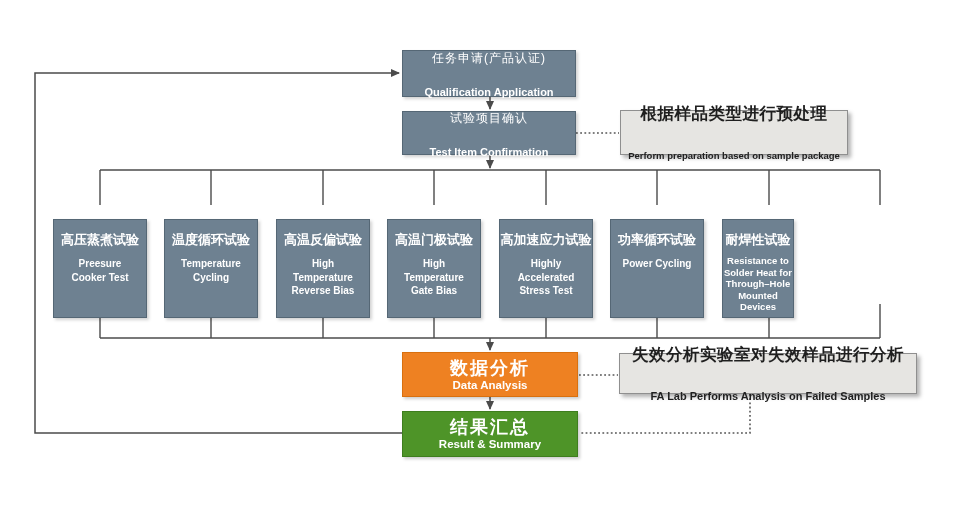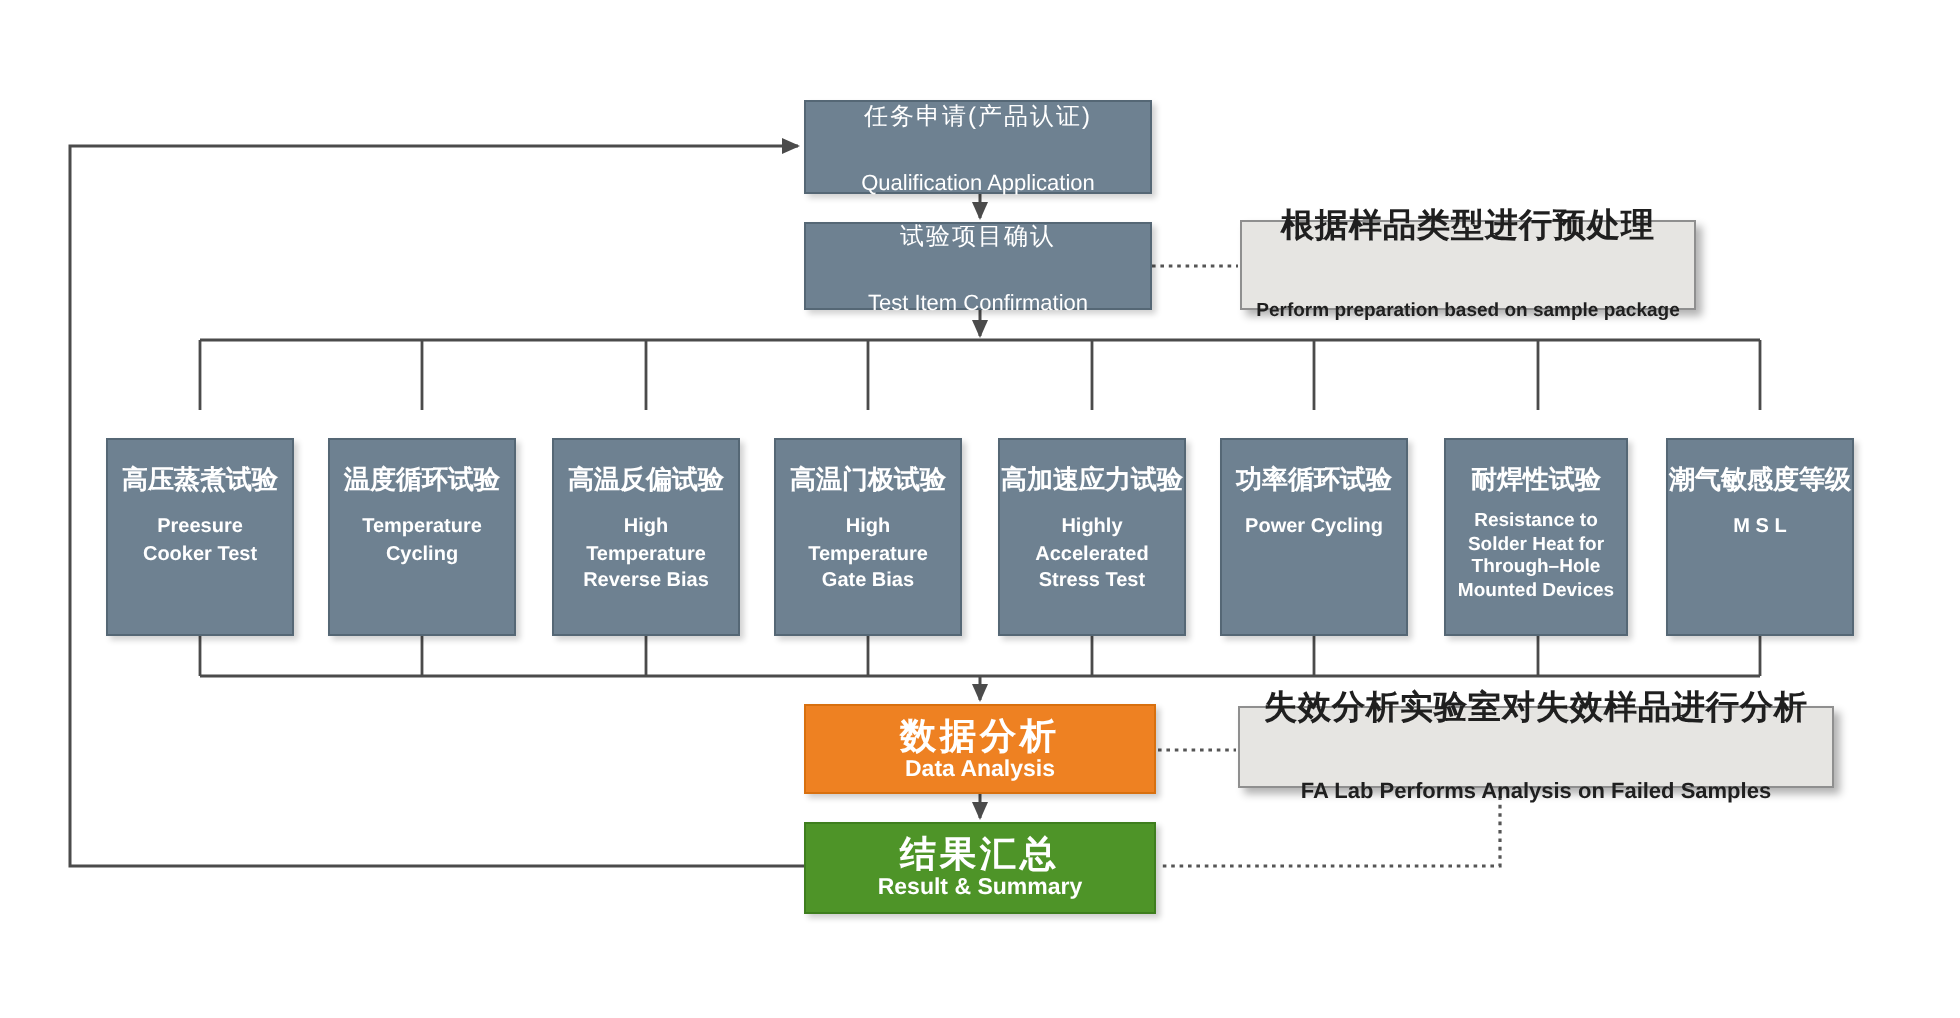--- a/index.html
+++ b/index.html
@@ -10,21 +10,21 @@
   html,body{margin:0;padding:0;background:#fff;}
   body{font-family:"Liberation Sans","DejaVu Sans",sans-serif;}
   .canvas{position:relative;width:980px;height:509px;background:#fff;overflow:hidden;}
   .wires{position:absolute;left:0;top:0;width:980px;height:509px;}
   .node{position:absolute;box-sizing:border-box;display:flex;flex-direction:column;
         align-items:center;text-align:center;color:var(--text-light);}
   .slate{background:var(--node);border:1px solid rgba(40,55,65,.35);
          box-shadow:2px 2px 3px rgba(0,0,0,.18);}
   .main{justify-content:center;padding:2px 4px;}
   .main .zh{font-size:12px;font-weight:normal;letter-spacing:1px;line-height:21px;text-align:center;}
-  .main .en{font-size:11px;font-weight:normal;line-height:13px;margin-top:17px;}
+  .main .en{font-size:11px;font-weight:bold;line-height:13px;margin-top:17px;}
   .accent .zh{font-size:18px;font-weight:bold;letter-spacing:2px;line-height:21px;}
   .accent .en{font-size:11.5px;font-weight:bold;line-height:13px;}
   .analysis{background:var(--analysis);border:1px solid #D8700F;box-shadow:2px 2px 3px rgba(0,0,0,.2);justify-content:center;}
   .summary{background:var(--summary);border:1px solid #3E7E1E;box-shadow:2px 2px 3px rgba(0,0,0,.2);justify-content:center;}
   .test{padding-top:11px;margin-top:14px;}
   .test .zh{font-size:13px;font-weight:bold;line-height:17px;white-space:nowrap;}
   .test .en{font-size:10px;font-weight:bold;line-height:13.5px;margin-top:9px;white-space:pre-line;}
   .test.small-en .en{font-size:9.5px;line-height:11.5px;margin-top:7px;}
   .note{position:absolute;box-sizing:border-box;background:var(--note-bg);
         border:1px solid var(--note-border);box-shadow:3px 3px 4px rgba(0,0,0,.30);
@@ -109,30 +109,26 @@
   <div class="node slate test" style="left:610px;top:205px;width:94px;height:99px;">
     <div class="zh">功率循环试验</div>
     <div class="en">Power Cycling</div>
   </div>
   <div class="node slate test" style="left:499px;top:205px;width:94px;height:99px;">
     <div class="zh">高加速应力试验</div>
     <div class="en">Highly
 Accelerated
 Stress Test</div>
   </div>
-  <div class="node slate test small-en" style="left:722px;top:205px;width:92px;height:99px;">
+  <div class="node slate test small-en" style="left:722px;top:205px;width:72px;height:99px;">
     <div class="zh">耐焊性试验</div>
     <div class="en">Resistance to
 Solder Heat  for
 Through–Hole
 Mounted Devices</div>
-  </div>
-  <div class="node slate test" style="left:833px;top:205px;width:94px;height:99px;">
-    <div class="zh">潮气敏感度等级</div>
-    <div class="en">M S L</div>
   </div>
 
   <div class="node analysis accent" style="left:402px;top:352px;width:176px;height:45px;">
     <div class="zh">数据分析</div>
     <div class="en">Data Analysis</div>
   </div>
 
   <div class="note wide" style="left:619px;top:353px;width:298px;height:41px;">
     <div class="zh">失效分析实验室对失效样品进行分析</div>
     <div class="en">FA Lab Performs Analysis on Failed Samples</div>

